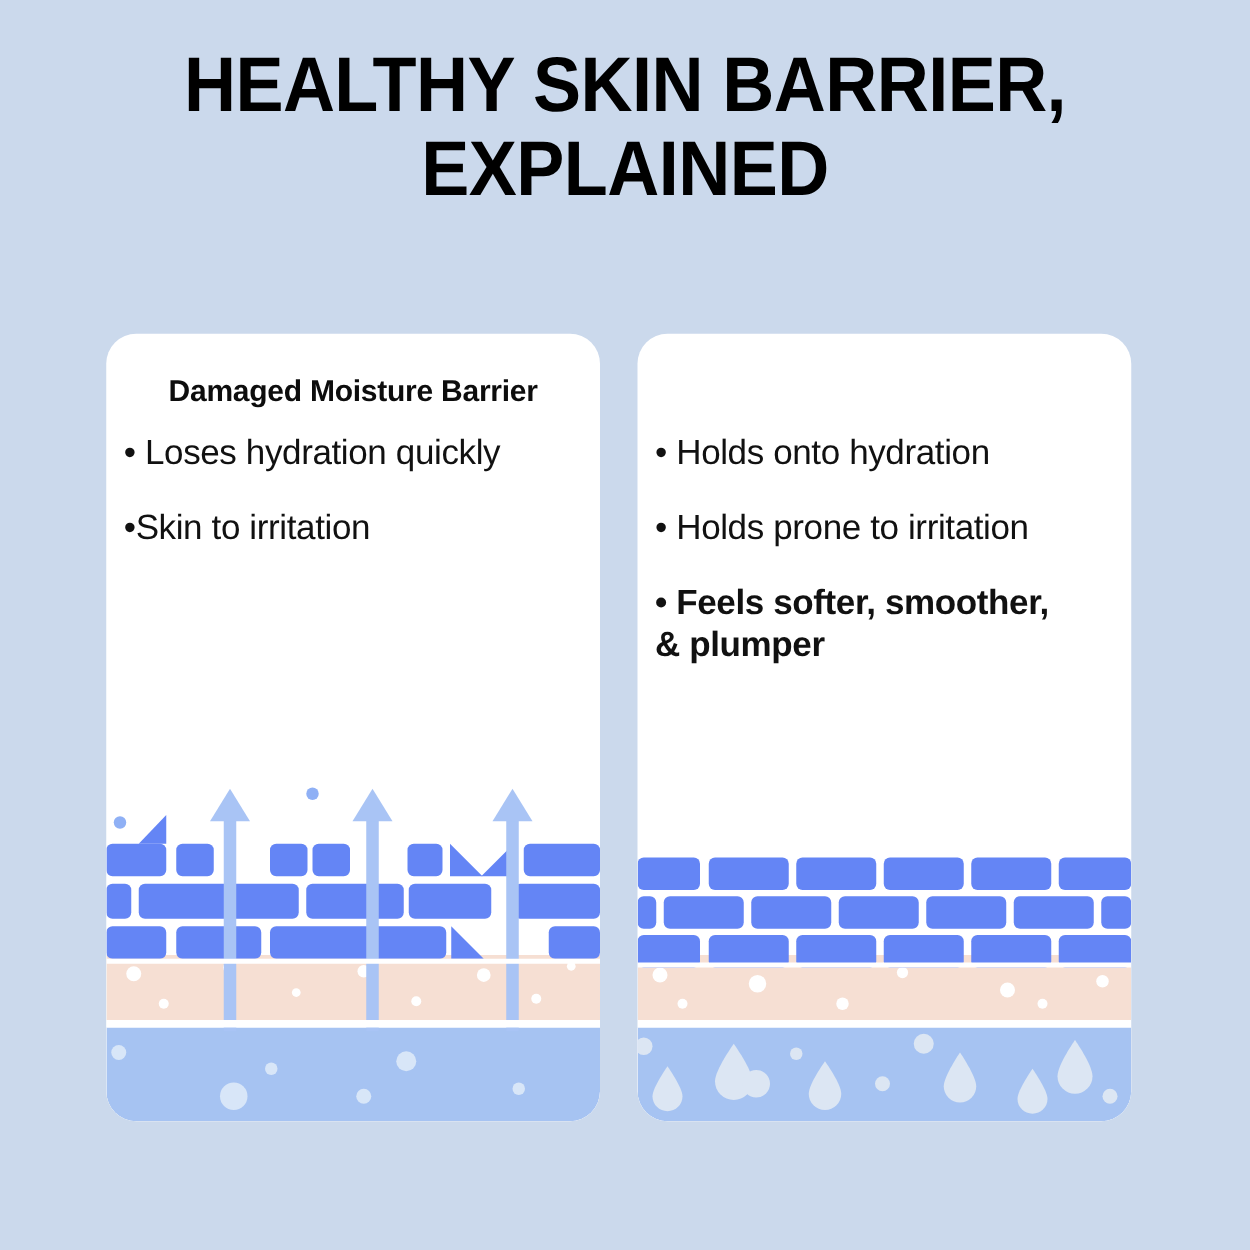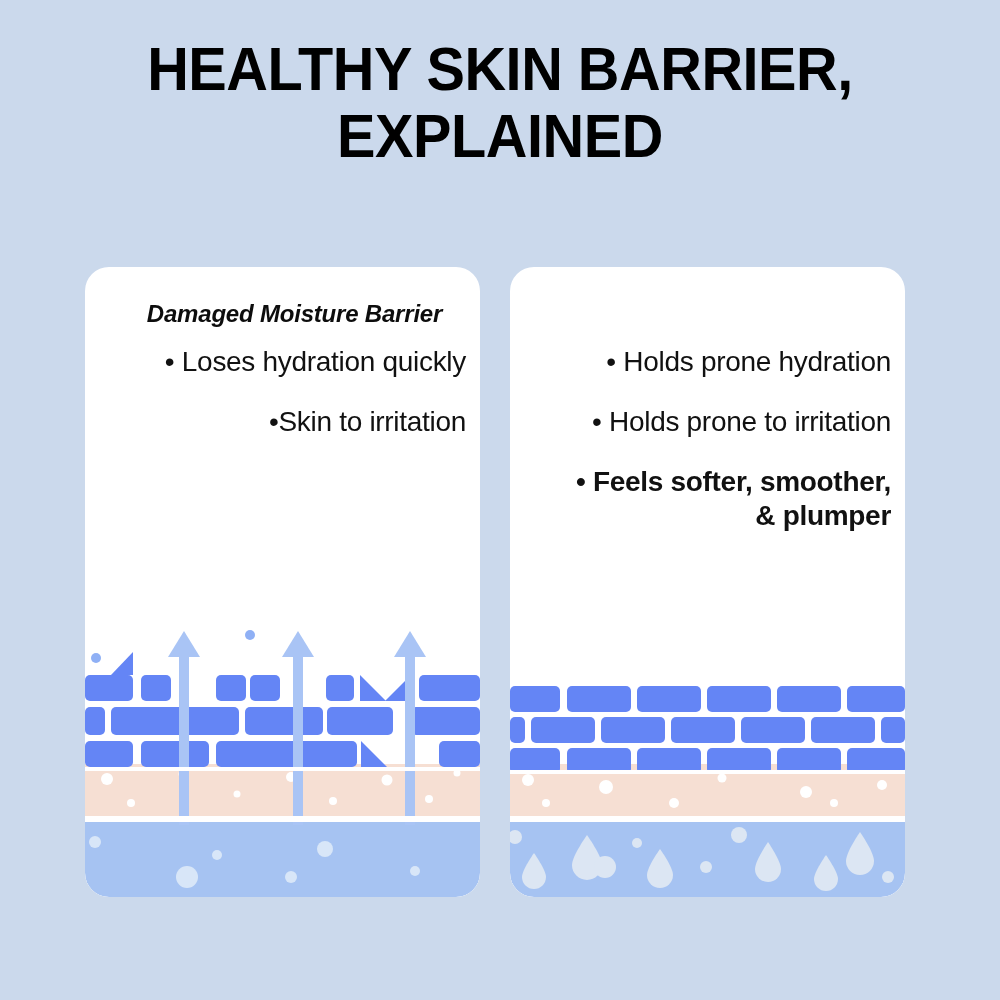--- a/index.html
+++ b/index.html
@@ -36,37 +36,36 @@
     height:630px;
     background:#ffffff;
     border-radius:24px;
     overflow:hidden;
   }
   #card-damaged{ left:85px; }
   #card-healthy{ left:510px; }
 
   .card-heading{
     position:absolute;
-    left:12px; top:33px;
+    left:0; top:33px;
     width:100%;
     text-align:center;
     font-weight:700;
     font-size:24px;
     letter-spacing:-0.2px;
     color:#0d0d0d;
-    font-style:italic;
   }
 
   .bullets{
     position:absolute;
     left:0; top:78px;
     width:100%;
   }
   .bullet{
-    text-align:right;
+    text-align:left;
     font-size:28px;
     line-height:1.22;
     color:#111;
     margin-bottom:26px;
     padding:0 14px;
     letter-spacing:-0.3px;
   }
 
   
   .illo{
@@ -180,21 +179,21 @@
         <rect x="0" y="189" width="395" height="6" fill="#ffffff"></rect>
       </g>
     </svg>
   </div>
 </div>
 
 <div class="card" id="card-healthy">
 
 
   <div class="bullets">
-    <div class="bullet">• Holds prone hydration</div>
+    <div class="bullet">• Holds onto hydration</div>
     <div class="bullet">• Holds prone to irritation</div>
     <div class="bullet" style="white-space:pre-line;font-weight:bold;">•  Feels softer, smoother,
 &amp; plumper</div>
   </div>
 
   <div class="illo">
     <svg viewBox="0 0 395 270" preserveAspectRatio="none">
       <defs>
         <clipPath id="clipR">
           <path d="M0 0 H395 V246 a24 24 0 0 1 -24 24 H24 a24 24 0 0 1 -24 -24 Z"></path>

